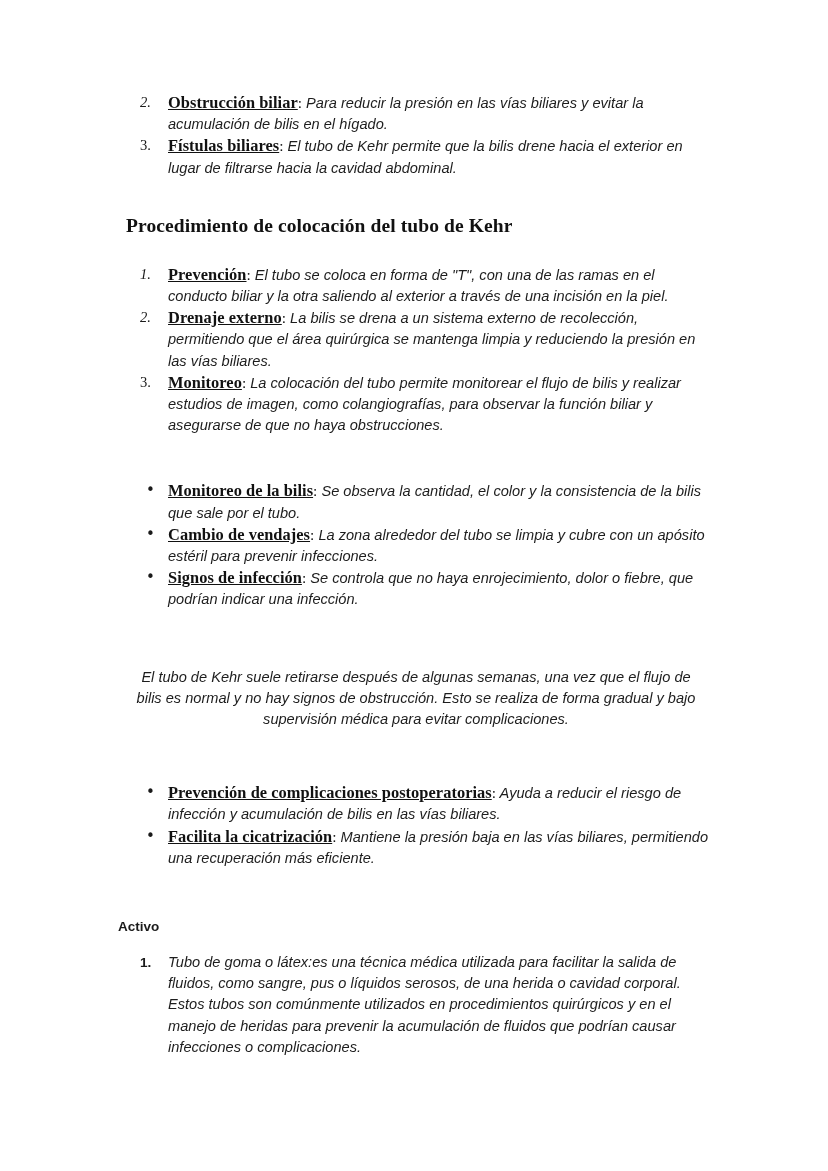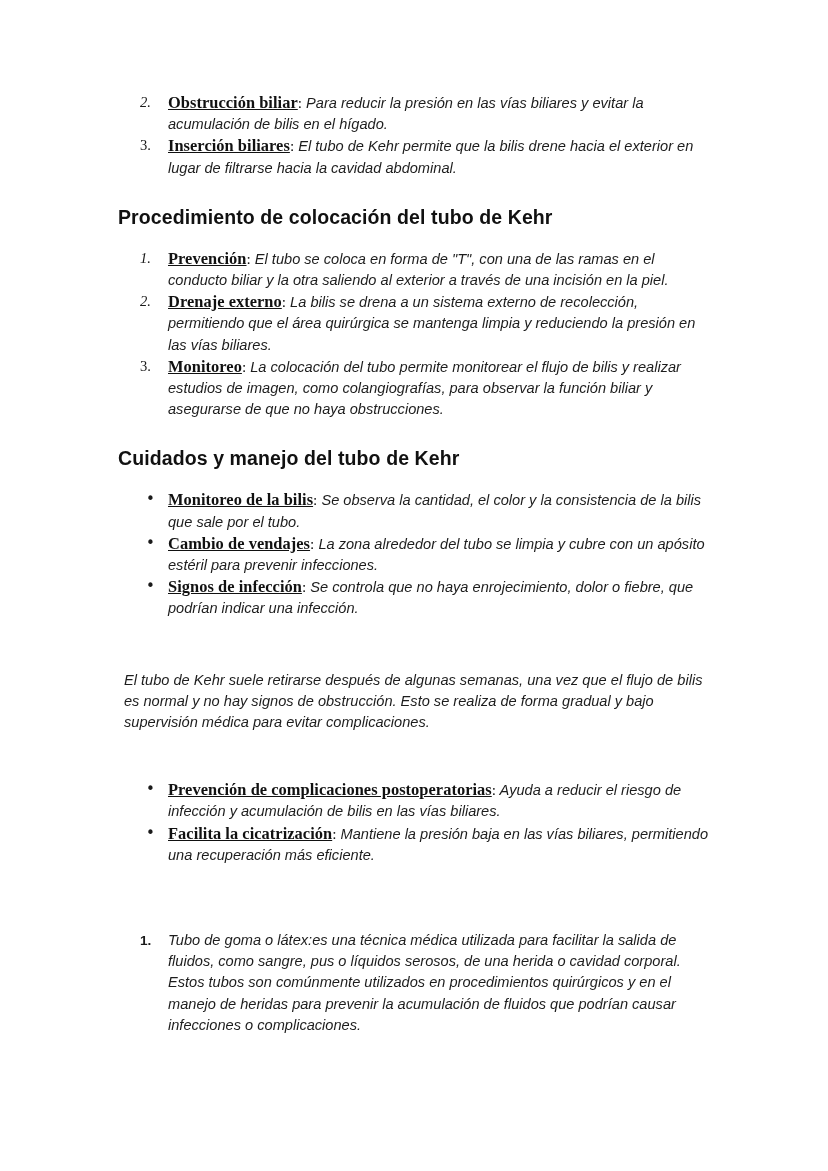--- a/index.html
+++ b/index.html
@@ -24,27 +24,27 @@
     box-sizing: border-box;
     padding: 92px 116px 60px 118px;
   }
 
   .content {
     width: 596px;
   }
 
   
   h2.section-heading {
-    font-family: Liberation Sans, sans-serif;
+    font-family: Liberation Serif, serif;
     font-weight: bold;
     font-style: normal;
     font-size: 19.5px;
     line-height: 25px;
     color: #111111;
-    margin: 0;
+    margin: 8px;
     padding: 0;
     letter-spacing: 0.1px;
   }
 
   
   h3.plain-heading {
     font-family: "Liberation Sans", sans-serif;
     font-weight: bold;
     font-size: 13.5px;
     line-height: 19px;
@@ -53,23 +53,23 @@
     padding: 0;
   }
 
   
   p.body-para {
     font-family: "Liberation Sans", sans-serif;
     font-style: italic;
     font-size: 14.6px;
     line-height: 21.2px;
     color: #1d1d1d;
-    margin: 6px;
-    padding: 0;
-    text-align: left;
+    margin: 12px;
+    padding: 0;
+    text-align: center;
   }
 
   
   ol.doc-list, ul.doc-list {
     list-style: none;
     margin: 0;
     padding: 0;
   }
   li.doc-item {
     position: relative;
@@ -142,21 +142,21 @@
 <div class="page">
   <div class="content">
 
     <ol class="doc-list">
       <li class="doc-item">
         <span class="marker">2.</span>
         <span class="lead">Obstrucción biliar</span><span class="colon">:</span><span class="rest"> Para reducir la presión en las vías biliares y evitar la acumulación de bilis en el hígado.</span>
       </li>
       <li class="doc-item">
         <span class="marker upright">3.</span>
-        <span class="lead">Inserción biliares</span><span class="colon">:</span><span class="rest"> El tubo de Kehr permite que la bilis drene hacia el exterior en lugar de filtrarse hacia la cavidad abdominal.</span>
+        <span class="lead">Fístulas biliares</span><span class="colon">:</span><span class="rest"> El tubo de Kehr permite que la bilis drene hacia el exterior en lugar de filtrarse hacia la cavidad abdominal.</span>
       </li>
     </ol>
 
     <div class="gap-after-list"></div>
 
     <h2 class="section-heading">Procedimiento de colocación del tubo de Kehr</h2>
     <div class="gap-after-heading"></div>
 
     <ol class="doc-list">
       <li class="doc-item">
@@ -168,21 +168,20 @@
         <span class="lead">Drenaje externo</span><span class="colon">:</span><span class="rest"> La bilis se drena a un sistema externo de recolección, permitiendo que el área quirúrgica se mantenga limpia y reduciendo la presión en las vías biliares.</span>
       </li>
       <li class="doc-item">
         <span class="marker upright">3.</span>
         <span class="lead">Monitoreo</span><span class="colon">:</span><span class="rest"> La colocación del tubo permite monitorear el flujo de bilis y realizar estudios de imagen, como colangiografías, para observar la función biliar y asegurarse de que no haya obstrucciones.</span>
       </li>
     </ol>
 
     <div class="gap-after-list"></div>
 
-    <h2 class="section-heading">Cuidados y manejo del tubo de Kehr</h2>
     <div class="gap-after-heading"></div>
 
     <ul class="doc-list">
       <li class="doc-item">
         <span class="marker bullet">•</span>
         <span class="lead">Monitoreo de la bilis</span><span class="colon">:</span><span class="rest"> Se observa la cantidad, el color y la consistencia de la bilis que sale por el tubo.</span>
       </li>
       <li class="doc-item">
         <span class="marker bullet">•</span>
         <span class="lead">Cambio de vendajes</span><span class="colon">:</span><span class="rest"> La zona alrededor del tubo se limpia y cubre con un apósito estéril para prevenir infecciones.</span>
@@ -211,20 +210,21 @@
         <span class="marker bullet">•</span>
         <span class="lead">Facilita la cicatrización</span><span class="colon">:</span><span class="rest"> Mantiene la presión baja en las vías biliares, permitiendo una recuperación más eficiente.</span>
       </li>
     </ul>
 
     <div class="gap-after-list"></div>
 
 
     <div class="gap-after-para"></div>
 
+    <h3 class="plain-heading">Activo</h3>
     <div class="gap-activo"></div>
 
     <ol class="doc-list">
       <li class="doc-item">
         <span class="marker sans-bold">1.</span>
         <span class="rest">Tubo de goma o látex:es una técnica médica utilizada para facilitar la salida de fluidos, como sangre, pus o líquidos serosos, de una herida o cavidad corporal. Estos tubos son comúnmente utilizados en procedimientos quirúrgicos y en el manejo de heridas para prevenir la acumulación de fluidos que podrían causar infecciones o complicaciones.</span>
       </li>
     </ol>
 
   </div>

